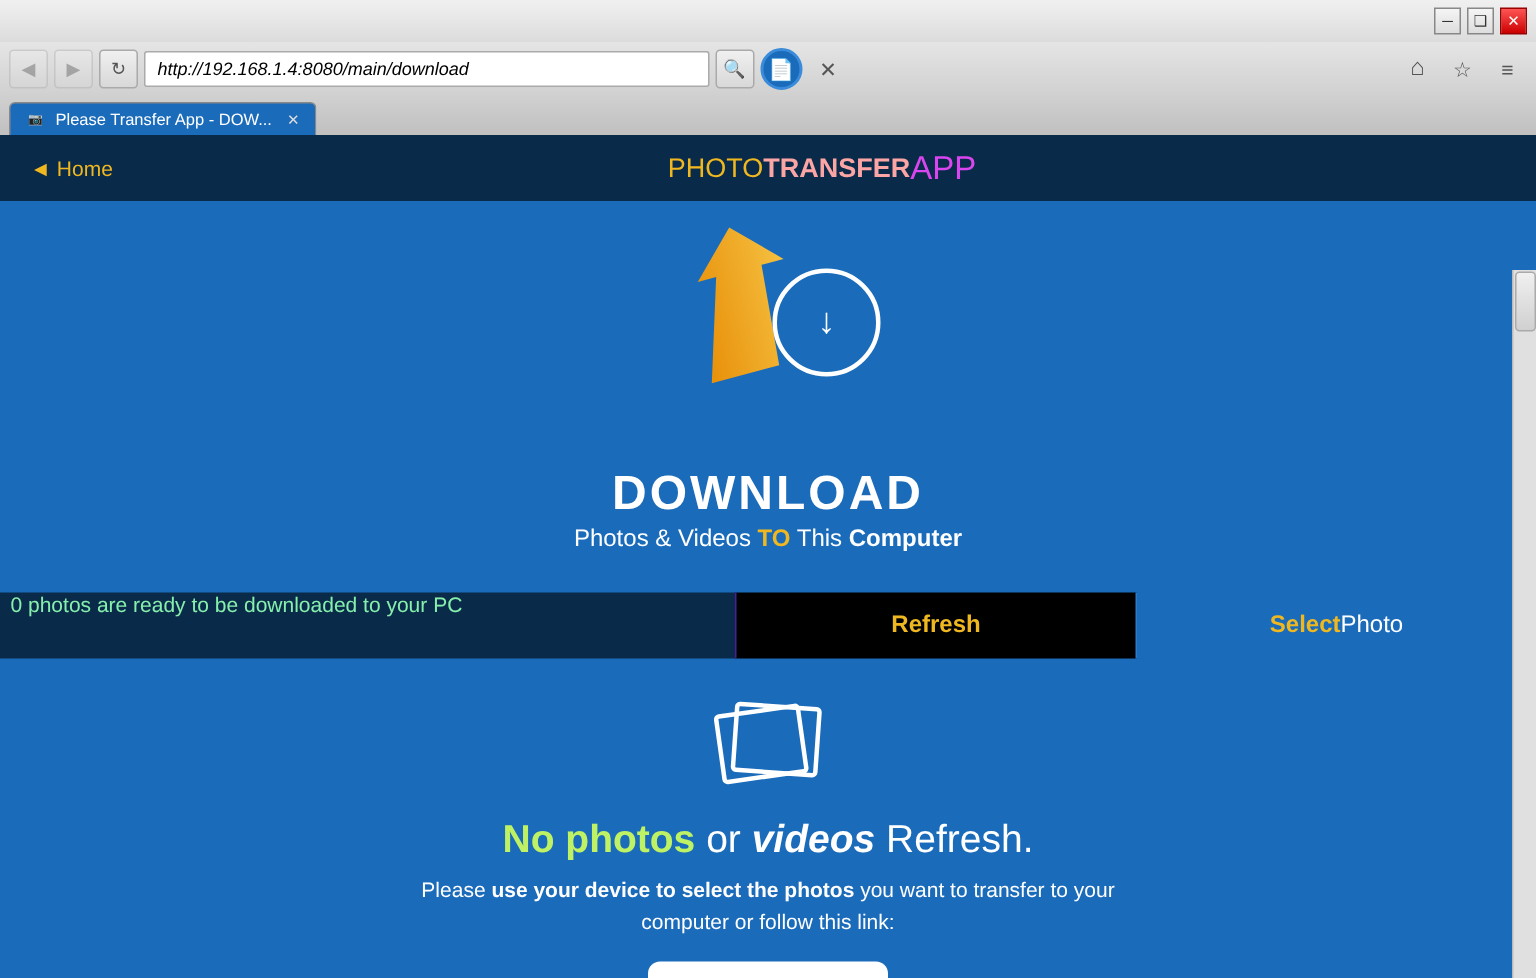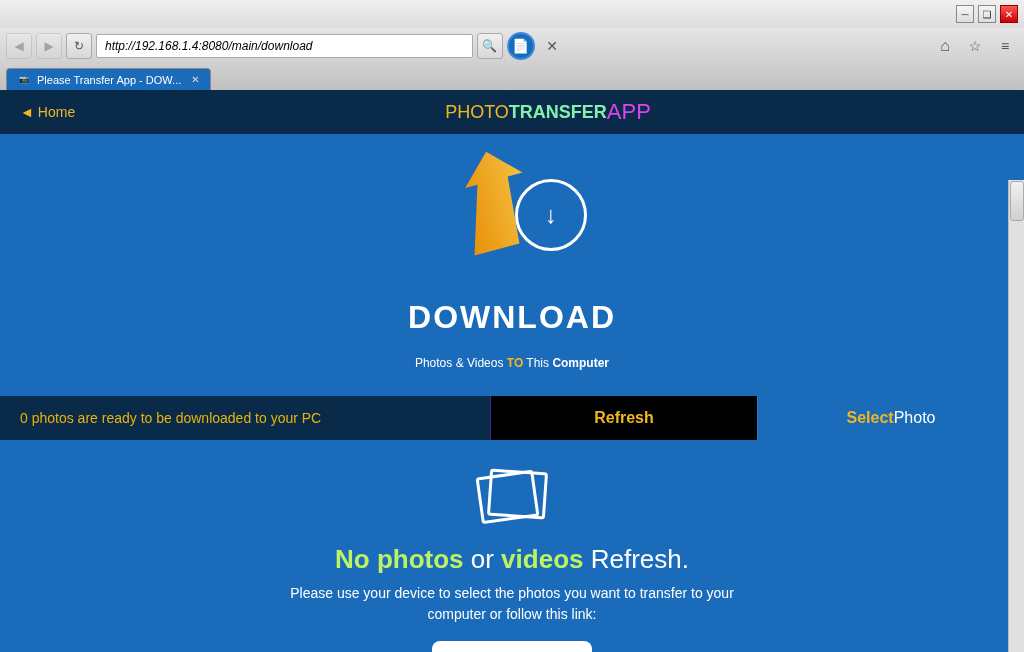--- a/index.html
+++ b/index.html
@@ -138,21 +138,21 @@
     .app-title {
       position: absolute;
       left: 50%;
       transform: translateX(-50%);
       display: flex;
       align-items: center;
       gap: 0;
       margin-left: 36px;
     }
     .app-title-pho { color: #f0b820; font-size: 18px; font-weight: normal; }
-    .app-title-transfer { color: #86efac; font-size: 18px; font-weight: bold; }
+    .app-title-transfer { color: #fca5a5; font-size: 18px; font-weight: bold; }
     .app-title-app { color: #d946ef; font-size: 22px; font-weight: normal; }
 
     
     .hero {
       display: flex;
       flex-direction: column;
       align-items: center;
       padding: 20px 0 10px;
       position: relative;
     }
@@ -185,45 +185,45 @@
       justify-content: center;
       color: white;
       font-size: 28px;
     }
 
     .download-title {
       color: white;
       font-size: 32px;
       font-weight: bold;
       letter-spacing: 2px;
-      margin-top: 5px;
+      margin-top: 16px;
     }
 
     .download-subtitle {
       color: white;
-      font-size: 12px;
-      margin-top: 20px;
+      font-size: 16px;
+      margin-top: 4px;
     }
     .subtitle-to { font-weight: bold; color: #f0b820; }
     .subtitle-computer { font-weight: bold; }
 
     
     .status-bar {
       display: flex;
       width: 100%;
       height: 44px;
       margin-top: 16px;
     }
     .status-info {
       flex: 0 0 490px;
       background: #0a2a4a;
       display: flex;
-      align-items: center;
-      padding: 0 20px;
-      color: #eab308;
+      align-items: flex-start;
+      padding: 0 7px;
+      color: #86efac;
       font-size: 14px;
     }
     .refresh-btn {
       flex: 1;
       background: #000000;
       border: none;
       border-left: 1px solid #4c1d95;
       border-right: 1px solid #2a7bcb;
       display: flex;
       align-items: center;
@@ -258,31 +258,31 @@
     .photo-icon {
       margin-bottom: 10px;
     }
 
     .no-photos-text {
       font-size: 26px;
       margin-bottom: 8px;
       color: white;
     }
     .no-photos-bold { font-weight: bold; color: #bef264; }
-    .no-photos-videos { font-weight: bold; color: #bef264; }
+    .no-photos-videos { font-weight: bold; font-style: italic; color: #ffffff; }
     .no-photos-selected { color: white; font-weight: normal; margin-top: 16px; }
 
     .instruction-text {
       color: white;
       font-size: 14px;
       text-align: center;
       max-width: 500px;
       line-height: 1.5;
     }
-    .instruction-bold { font-weight: normal; }
+    .instruction-bold { font-weight: bold; }
 
     
     .select-card {
       background: white;
       border-radius: 8px;
       width: 160px;
       padding: 20px;
       display: flex;
       flex-direction: column;
       align-items: center;

